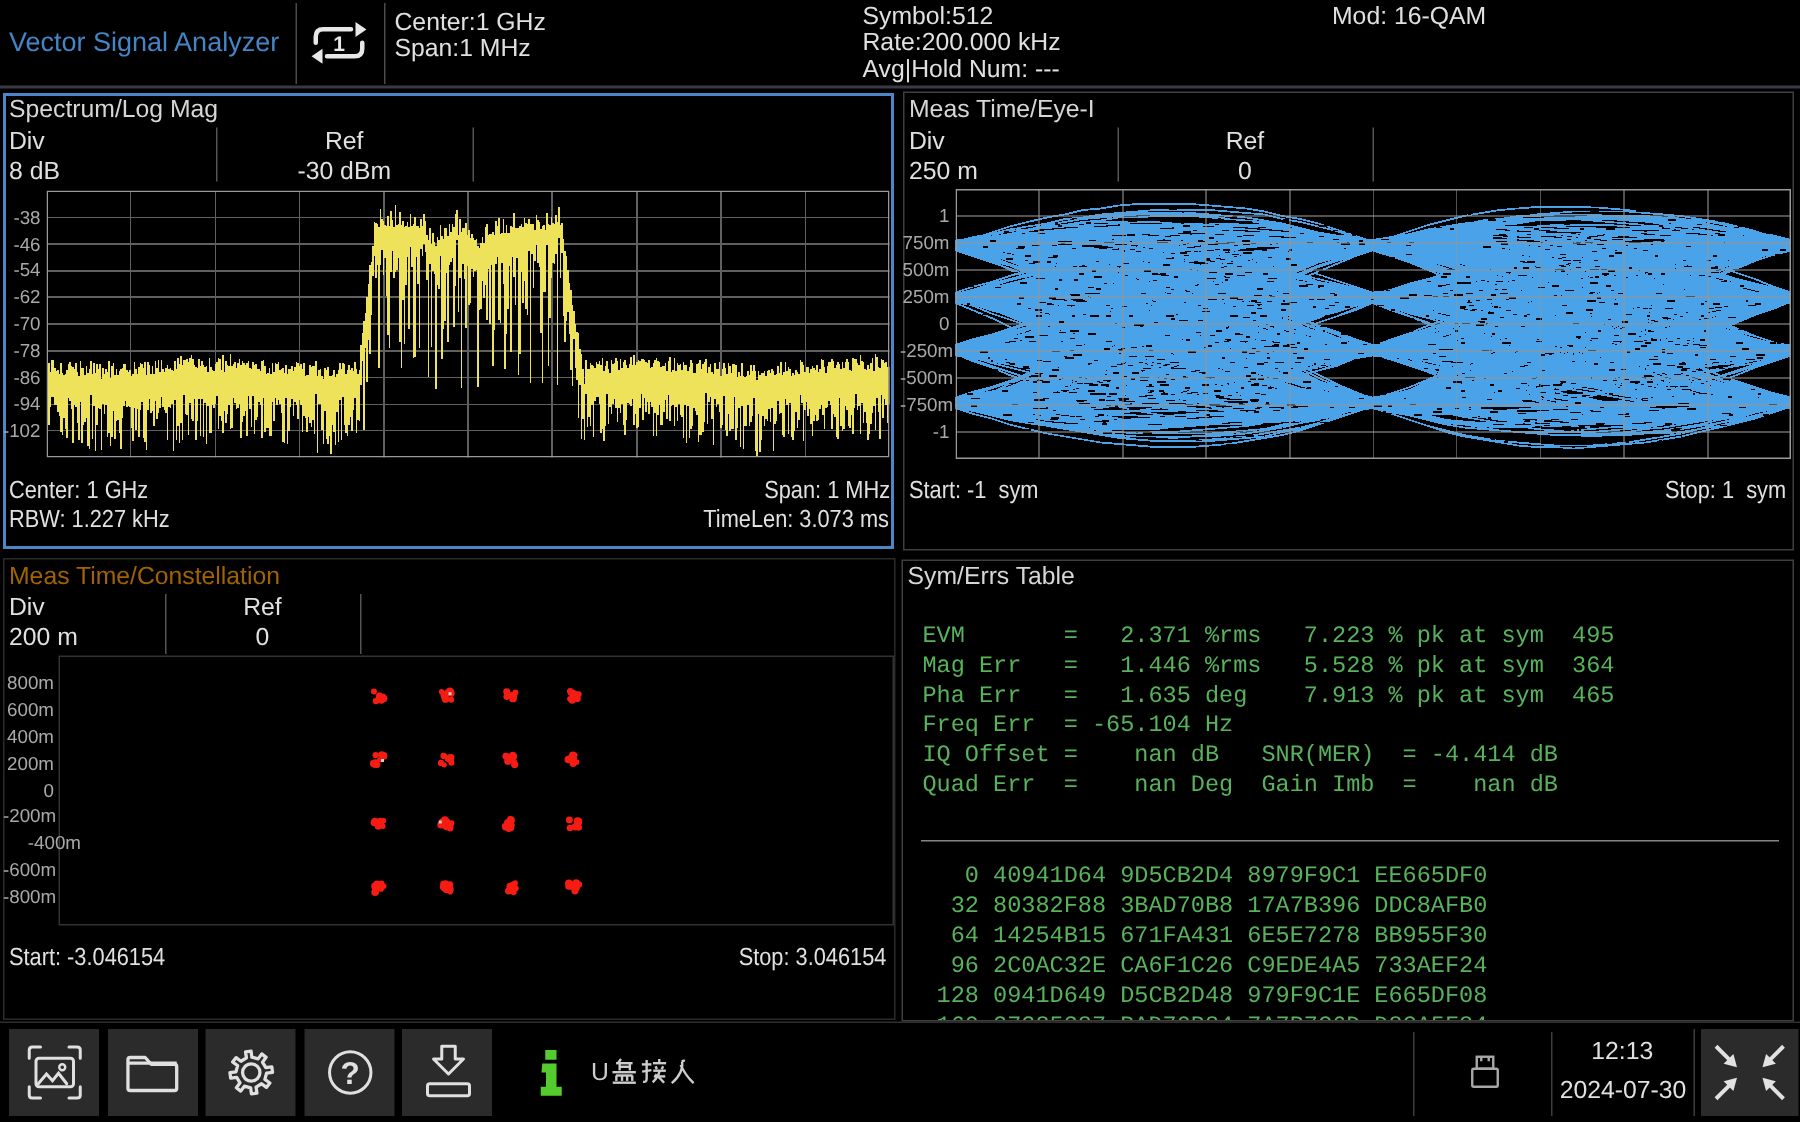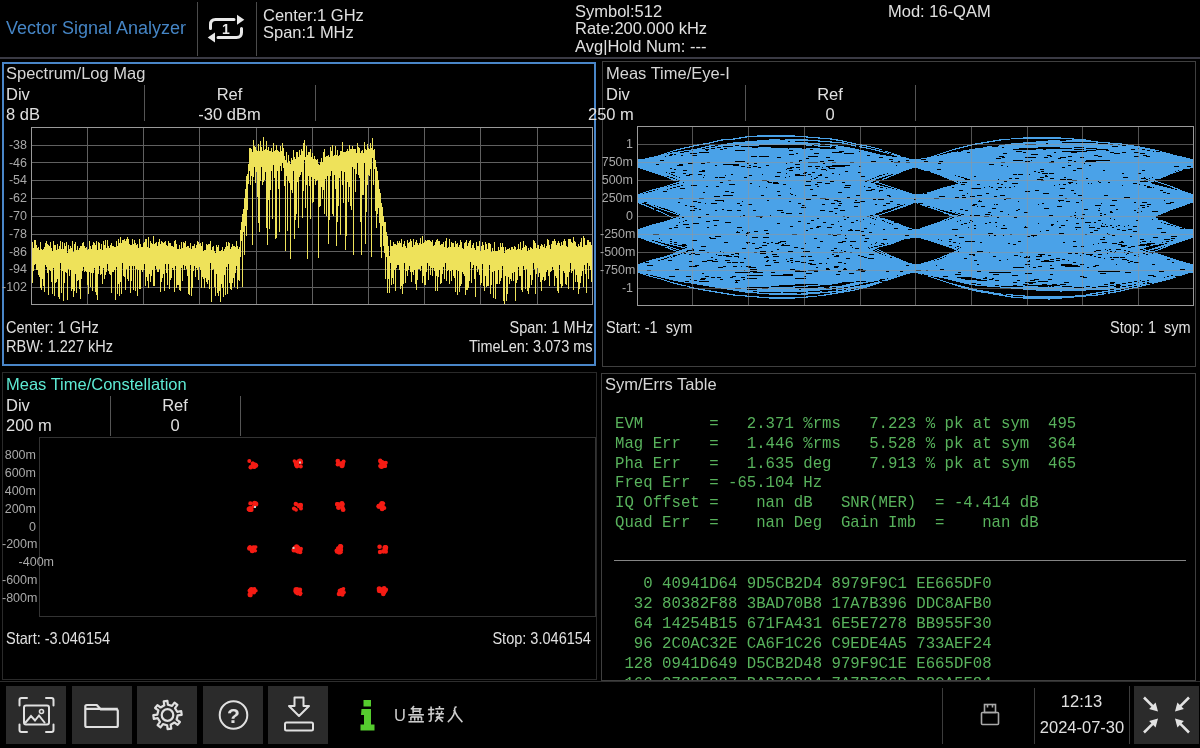--- a/index.html
+++ b/index.html
@@ -1637,26 +1637,26 @@
     <div class="t" style="left:6px;top:85px;">Div</div>
     <div class="t" style="left:6px;top:105px;">8 dB</div>
     <div class="t" style="left:144px;top:85px;width:171px;text-align:center">Ref</div>
     <div class="t" style="left:144px;top:105px;width:171px;text-align:center">-30 dBm</div>
     <div class="t" style="left:6px;top:318px;transform:scaleX(0.88);transform-origin:0 0">Center: 1 GHz</div>
     <div class="t" style="left:6px;top:336.5px;transform:scaleX(0.88);transform-origin:0 0">RBW: 1.227 kHz</div>
     <div class="t" style="right:607px;top:318px;transform:scaleX(0.88);transform-origin:100% 0">Span: 1 MHz</div>
     <div class="t" style="right:607px;top:336.5px;transform:scaleX(0.88);transform-origin:100% 0">TimeLen: 3.073 ms</div>
     <div class="t" style="left:606px;top:64px;color:#d6d6d6">Meas Time/Eye-I</div>
     <div class="t" style="left:606px;top:85px;">Div</div>
-    <div class="t" style="left:588px;top:105px;text-align:right;">250 m</div>
+    <div class="t" style="left:606px;top:105px;text-align:right;">250 m</div>
     <div class="t" style="left:745px;top:85px;width:170px;text-align:center">Ref</div>
     <div class="t" style="left:745px;top:105px;width:170px;text-align:center">0</div>
     <div class="t" style="left:606px;top:318px;transform:scaleX(0.88);transform-origin:0 0">Start: -1  sym</div>
     <div class="t" style="right:9px;top:318px;transform:scaleX(0.88);transform-origin:100% 0">Stop: 1  sym</div>
-    <div class="t" style="left:6px;top:375px;color:#5eead4">Meas Time/Constellation</div>
+    <div class="t" style="left:6px;top:375px;color:#a16207">Meas Time/Constellation</div>
     <div class="t" style="left:6px;top:396px;">Div</div>
     <div class="t" style="left:6px;top:416px;">200 m</div>
     <div class="t" style="left:110px;top:396px;width:130px;text-align:center">Ref</div>
     <div class="t" style="left:110px;top:416px;width:130px;text-align:center">0</div>
     <div class="t" style="left:6px;top:629px;transform:scaleX(0.88);transform-origin:0 0">Start: -3.046154</div>
     <div class="t" style="right:609px;top:629px;transform:scaleX(0.88);transform-origin:100% 0">Stop: 3.046154</div>
     <div class="t" style="left:605px;top:375px;color:#d6d6d6">Sym/Errs Table</div>
     <div class="t" style="left:1034px;top:692px;width:95px;text-align:center">12:13</div>
     <div class="t" style="left:1034px;top:718px;width:96px;text-align:center">2024-07-30</div>
     <div class="t" style="left:394px;top:706px;color:#cccccc">U</div>

